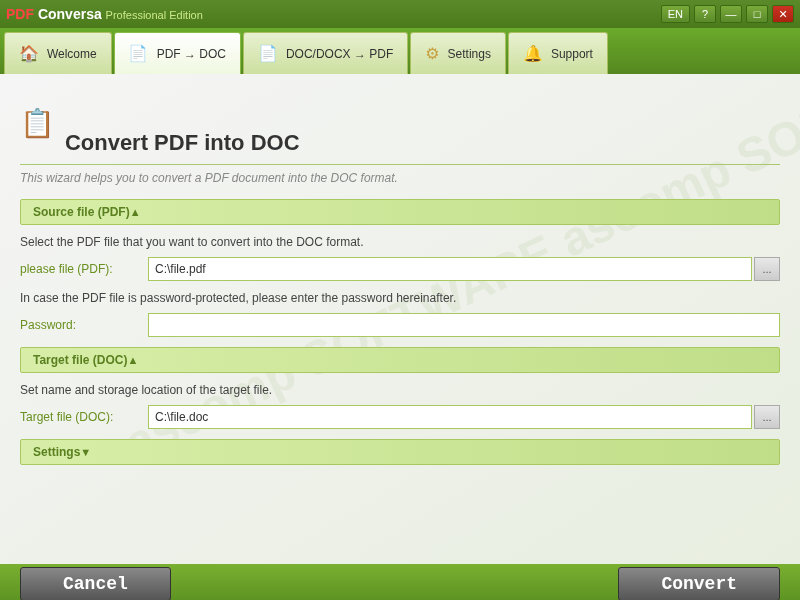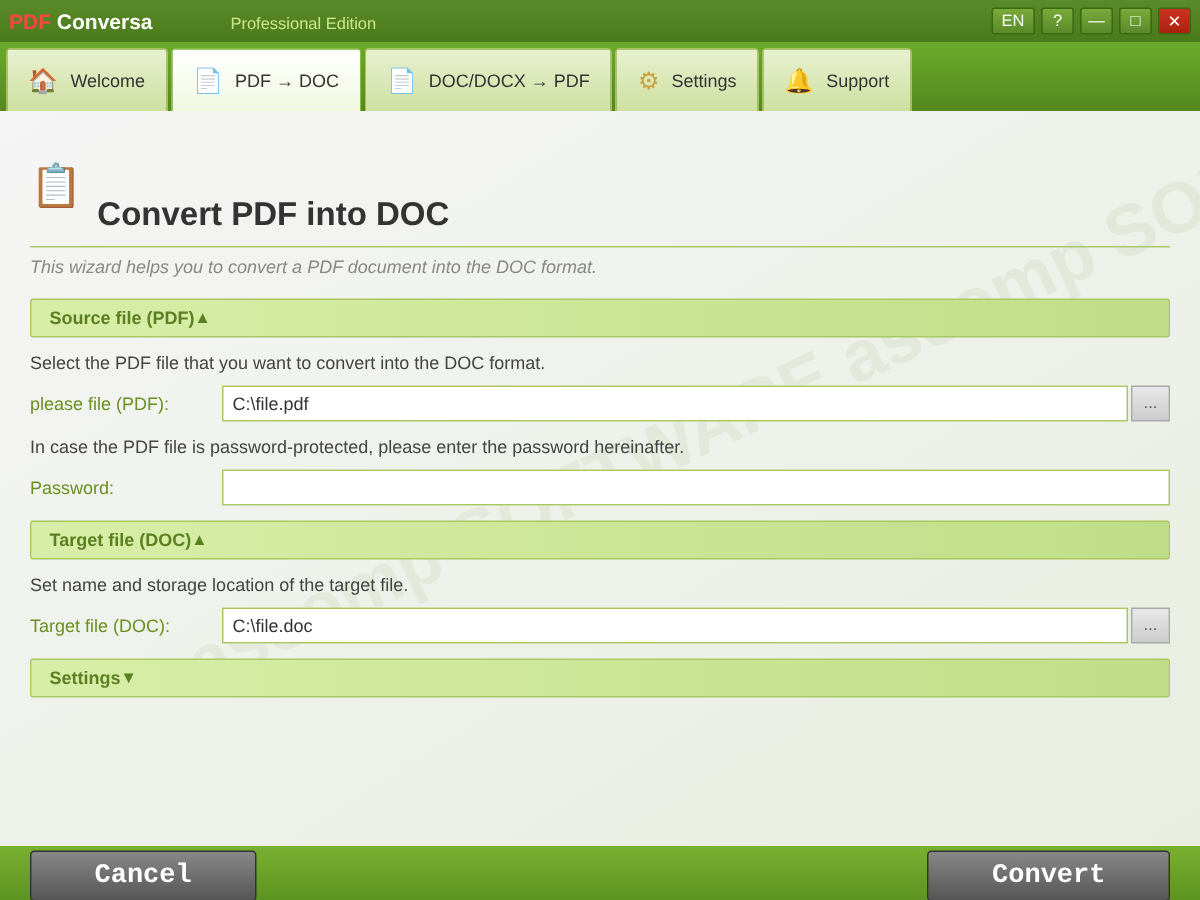--- a/index.html
+++ b/index.html
@@ -36,21 +36,20 @@
       font-weight: bold;
     }
     .title-bar-logo span.conversa {
       color: #fff;
       font-weight: bold;
     }
     .title-bar-logo span.edition {
       color: #cce88a;
       font-size: 11px;
       font-weight: normal;
-      margin-left: 48px;
     }
     .title-bar-right {
       display: flex;
       align-items: center;
       gap: 4px;
       padding-left: 48px;
     }
     .title-btn {
       background: linear-gradient(to bottom, #7aaa3a, #5a8a2a);
       border: 1px solid #3a6a10;

